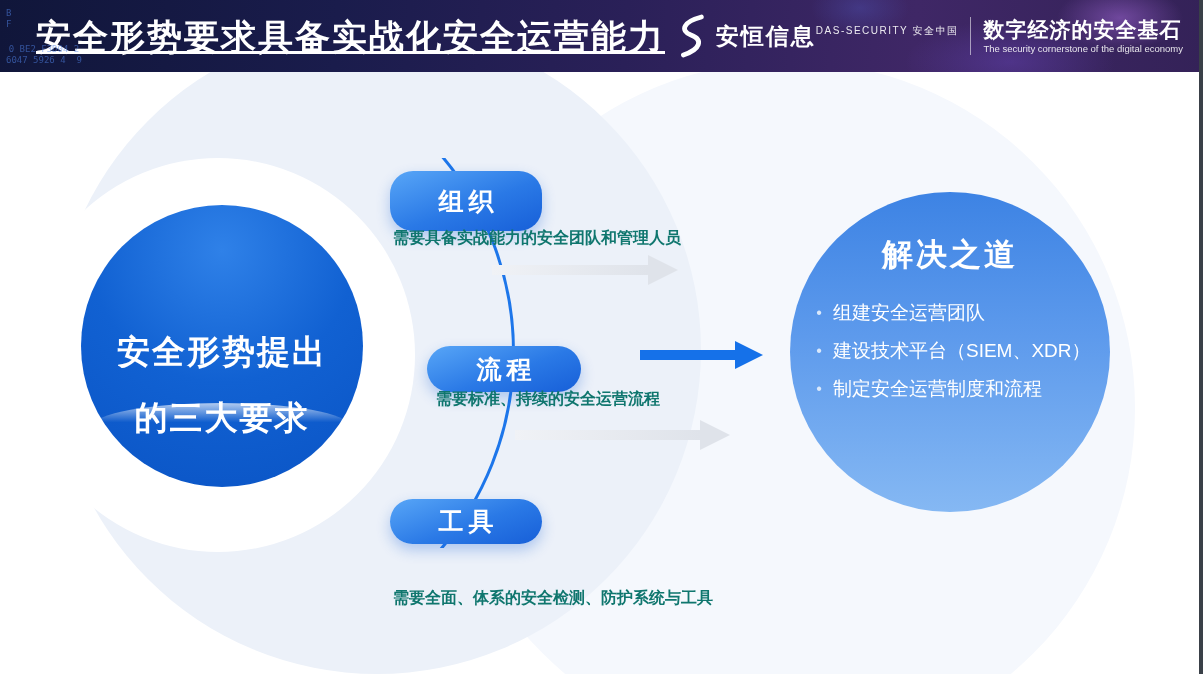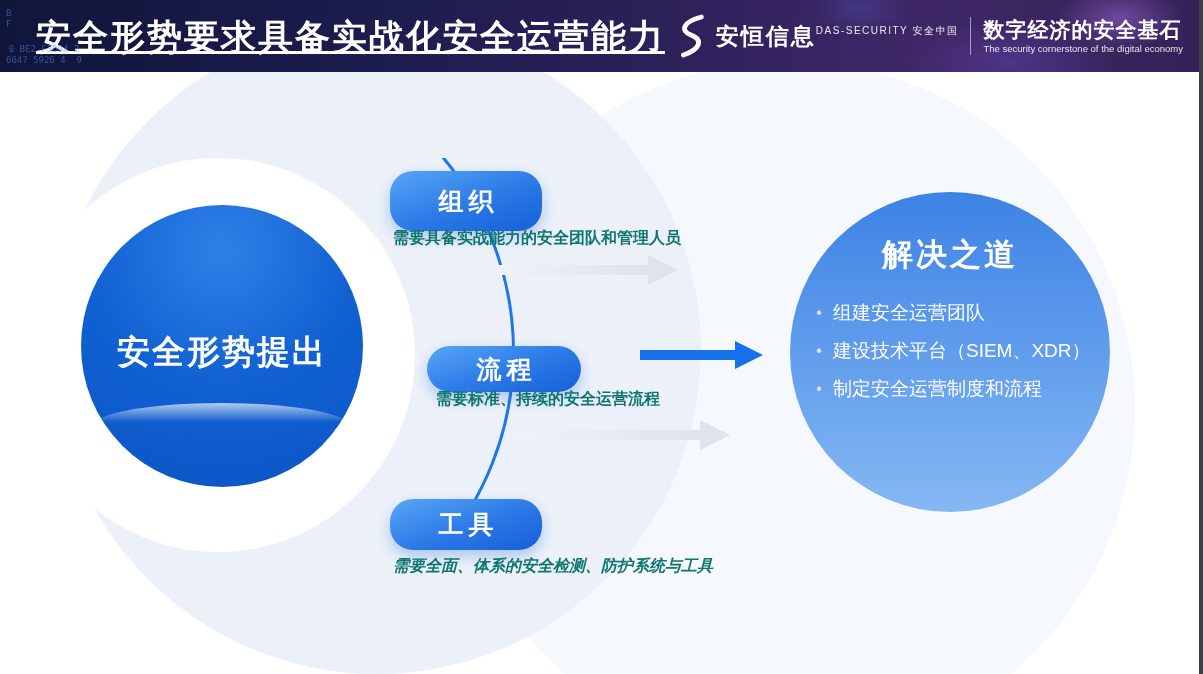--- a/index.html
+++ b/index.html
@@ -39,25 +39,25 @@
     font-size:33px;font-weight:bold;letter-spacing:2px;margin-top:27px;}
   .sphere-line1{top:98px;}
   .sphere-line2{top:164px;}
   
   .pill{position:absolute;border-radius:23px;z-index:7;display:flex;align-items:center;justify-content:center;
     background:linear-gradient(160deg,#58a6f7 0%,#2a79e6 55%,#175fd8 100%);
     box-shadow:0 6px 14px rgba(23,95,216,.30);
     color:#fff;font-size:25px;font-weight:bold;letter-spacing:5px;text-indent:5px;}
   .pill-org{left:390px;top:171px;width:152px;height:60px;}
   .pill-proc{left:427px;top:346px;width:154px;height:46px;}
-  .pill-tool{left:390px;top:499px;width:152px;height:51px;}
+  .pill-tool{left:390px;top:499px;width:152px;height:45px;}
   .pill-desc{position:absolute;z-index:7;color:#0f766e;font-size:16px;font-weight:600;white-space:nowrap;}
   .desc-org{left:393px;top:228px;}
   .desc-proc{left:436px;top:389px;}
-  .desc-tool{left:393px;top:556px;font-style:italic;}
+  .desc-tool{left:393px;top:588px;}
   
   .solution{position:absolute;left:790px;top:192px;width:320px;height:320px;border-radius:50%;
     background:linear-gradient(180deg,#3d83e4 0%,#5d9aec 45%,#85b8f3 100%);z-index:6;color:#fff;}
   .solution-title{position:absolute;top:42px;left:0;width:100%;text-align:center;
     font-size:31px;font-weight:bold;letter-spacing:3px;}
   .solution-list{position:absolute;top:102px;left:15px;right:10px;}
   .solution-item{display:flex;align-items:center;height:38px;font-size:19px;font-weight:500;white-space:nowrap;}
   .dot{width:28px;text-align:center;color:#d9e8fb;font-size:16px;flex:0 0 28px;}
   
   .header{position:absolute;left:0;top:0;width:1203px;height:72px;z-index:10;
@@ -101,20 +101,21 @@
   <div class="g-head g-head-top"></div>
   <div class="g-shaft g-shaft-bottom"></div>
   <div class="g-head g-head-bottom"></div>
 
   <div class="b-shaft"></div>
   <div class="b-head"></div>
 
   <div class="sphere">
     <div class="sphere-dish"></div>
     <div class="sphere-text sphere-line1">安全形势提出</div>
+    <div class="sphere-text sphere-line2">的三大要求</div>
   </div>
 
   <div class="pill pill-org">
     <span>组织</span>
   </div>
   <div class="pill-desc desc-org">需要具备实战能力的安全团队和管理人员</div>
 
   <div class="pill pill-proc">
     <span>流程</span>
   </div>

